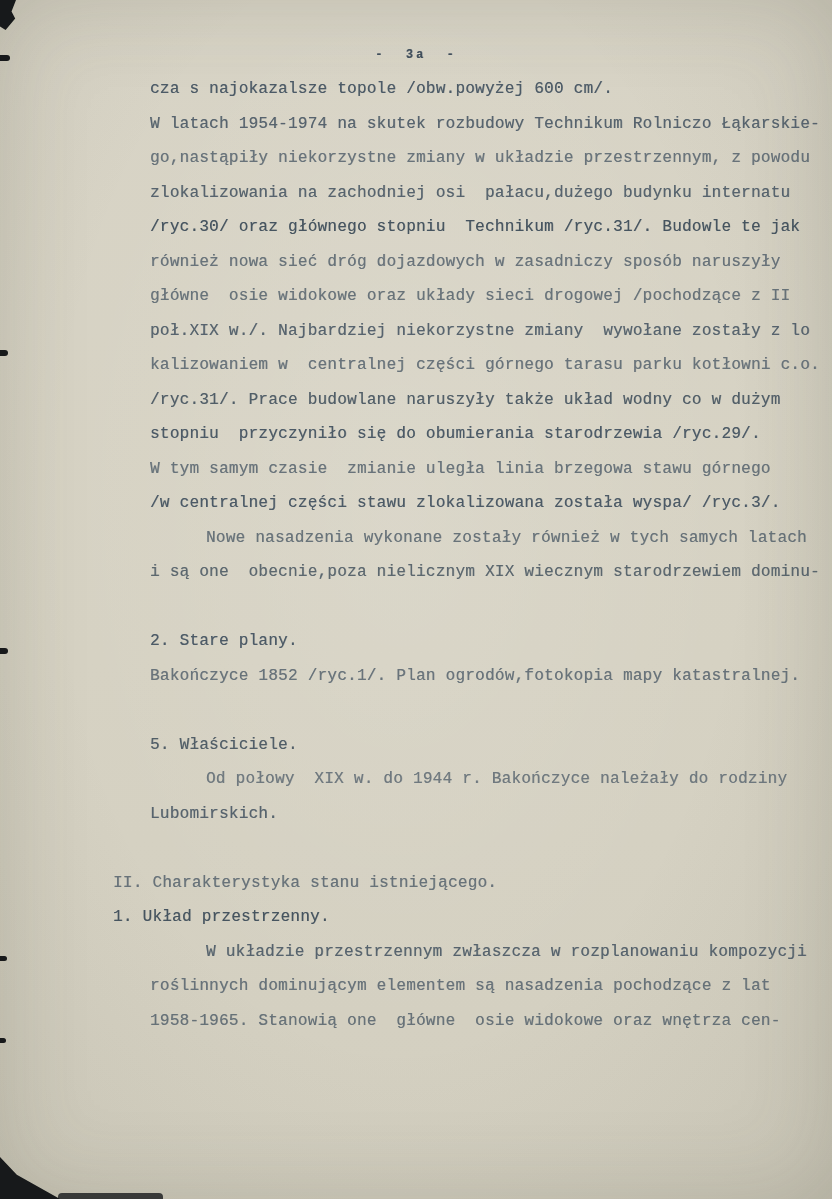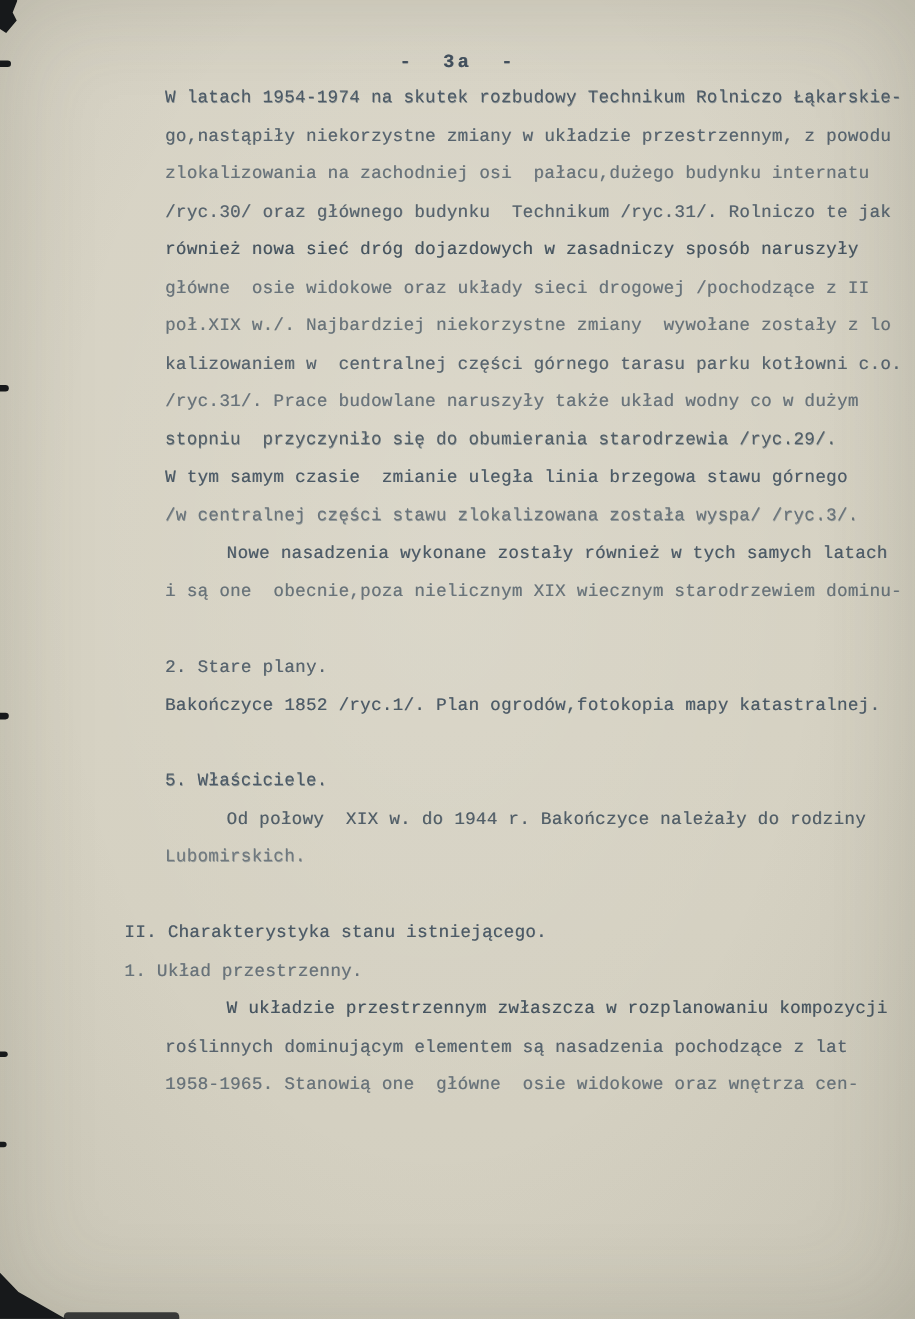--- a/index.html
+++ b/index.html
@@ -18,21 +18,21 @@
     box-shadow: inset 0 0 90px rgba(70,70,55,0.18);
     color: #4c5a66;
   }
 
   .page-number {
     position: absolute;
     top: 48px;
     left: 0;
     width: 100%;
     text-align: center;
-    font-size: 17px;
+    font-size: 12px;
     font-weight: bold;
     letter-spacing: 3px;
     white-space: pre;
     color: #414f5c;
     text-shadow: 0.4px 0.3px 0.5px rgba(65,79,92,0.55);
   }
 
   .doc {
     position: absolute;
     top: 72px;
@@ -88,24 +88,25 @@
   <div class="artifact a-left-2"></div>
   <div class="artifact a-left-3"></div>
   <div class="artifact a-left-4"></div>
   <div class="artifact a-left-5"></div>
   <div class="artifact a-bottom-left"></div>
   <div class="artifact a-bottom-strip"></div>
 
   <div class="page-number">-  3a  -</div>
 
   <div class="doc">
+      <div class="line">cza s najokazalsze topole /obw.powyżej 600 cm/.</div>
       <div class="line">W latach 1954-1974 na skutek rozbudowy Technikum Rolniczo Łąkarskie-</div>
       <div class="line">go,nastąpiły niekorzystne zmiany w układzie przestrzennym, z powodu</div>
       <div class="line">zlokalizowania na zachodniej osi  pałacu,dużego budynku internatu</div>
-      <div class="line">/ryc.30/ oraz głównego budynku  Technikum /ryc.31/. Rolniczo te jak</div>
+      <div class="line">/ryc.30/ oraz głównego stopniu  Technikum /ryc.31/. Budowle te jak</div>
       <div class="line">również nowa sieć dróg dojazdowych w zasadniczy sposób naruszyły</div>
       <div class="line">główne  osie widokowe oraz układy sieci drogowej /pochodzące z II</div>
       <div class="line">poł.XIX w./. Najbardziej niekorzystne zmiany  wywołane zostały z lo</div>
       <div class="line">kalizowaniem w  centralnej części górnego tarasu parku kotłowni c.o.</div>
       <div class="line">/ryc.31/. Prace budowlane naruszyły także układ wodny co w dużym</div>
       <div class="line">stopniu  przyczyniło się do obumierania starodrzewia /ryc.29/.</div>
       <div class="line">W tym samym czasie  zmianie uległa linia brzegowa stawu górnego</div>
       <div class="line">/w centralnej części stawu zlokalizowana została wyspa/ /ryc.3/.</div>
       <div class="line indent">Nowe nasadzenia wykonane zostały również w tych samych latach</div>
       <div class="line">i są one  obecnie,poza nielicznym XIX wiecznym starodrzewiem dominu-</div>

